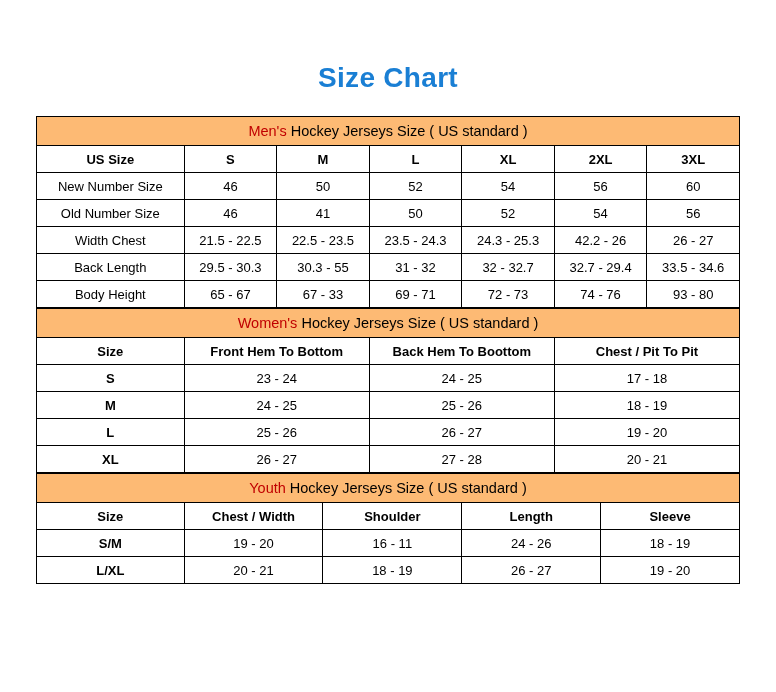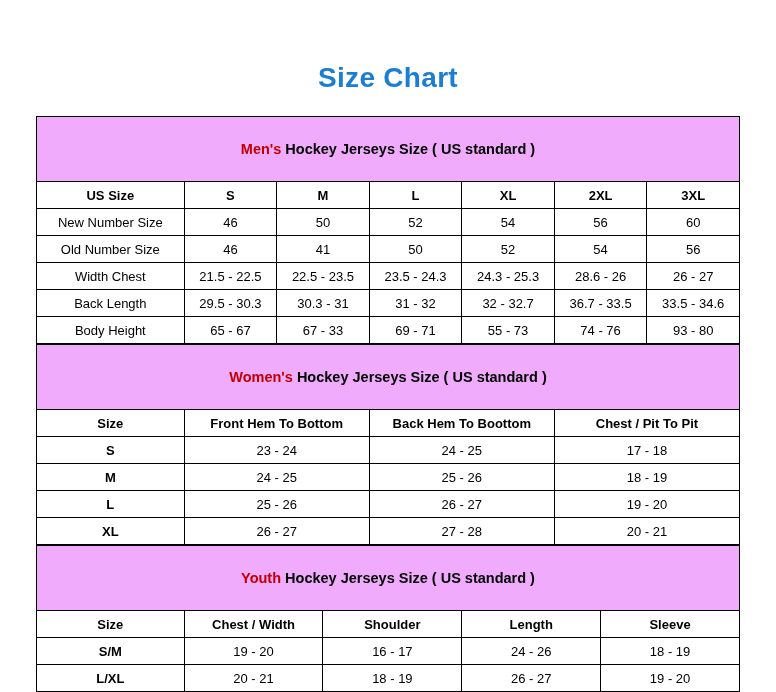--- a/index.html
+++ b/index.html
@@ -39,24 +39,24 @@
   td, th {
     border: 1px solid #000000;
     font-size: 13px;
     text-align: center;
     padding: 5px 2px;
     font-weight: normal;
     vertical-align: middle;
     height: 16px;
   }
   .banner td {
-    background: #f0abfc;
-    font-weight: bold;
+    background: #fdba74;
+    font-weight: normal;
     font-size: 14.5px;
-    padding: 24px 2px;
+    padding: 6px 2px;
   }
   .banner .accent-men { color: #c00000; }
   .banner .accent-women { color: #c00000; }
   .banner .accent-youth { color: #c00000; text-align: center; }
   .hdr td {
     font-weight: bold;
   }
   .rowlabel {
     font-weight: normal;
     margin-left: 44px;
@@ -133,38 +133,38 @@
           <td>52</td>
           <td>54</td>
           <td>56</td>
         </tr>
         <tr>
           <td class="rowlabel">Width Chest</td>
           <td>21.5 - 22.5</td>
           <td>22.5 - 23.5</td>
           <td>23.5 - 24.3</td>
           <td>24.3 - 25.3</td>
-          <td>28.6 - 26</td>
+          <td>42.2 - 26</td>
           <td>26 - 27</td>
         </tr>
         <tr>
           <td class="rowlabel">Back Length</td>
           <td>29.5 - 30.3</td>
-          <td>30.3 - 31</td>
+          <td>30.3 - 55</td>
           <td>31 - 32</td>
           <td>32 - 32.7</td>
-          <td>36.7 - 33.5</td>
+          <td>32.7 - 29.4</td>
           <td>33.5 - 34.6</td>
         </tr>
         <tr>
           <td class="rowlabel">Body Height</td>
           <td>65 - 67</td>
           <td>67 - 33</td>
           <td>69 - 71</td>
-          <td>55 - 73</td>
+          <td>72 - 73</td>
           <td>74 - 76</td>
           <td>93 - 80</td>
         </tr>
       </tbody>
     </table>
 
     <table class="women">
       <colgroup>
         <col class="c0">
           <col class="c1">
@@ -223,21 +223,21 @@
         <tr class="hdr">
           <td>Size</td>
           <td>Chest / Width</td>
           <td>Shoulder</td>
           <td>Length</td>
           <td>Sleeve</td>
         </tr>
         <tr>
           <td class="bold-cell">S/M</td>
           <td>19 - 20</td>
-          <td>16 - 17</td>
+          <td>16 - 11</td>
           <td>24 - 26</td>
           <td>18 - 19</td>
         </tr>
         <tr>
           <td class="bold-cell">L/XL</td>
           <td>20 - 21</td>
           <td>18 - 19</td>
           <td>26 - 27</td>
           <td>19 - 20</td>
         </tr>

